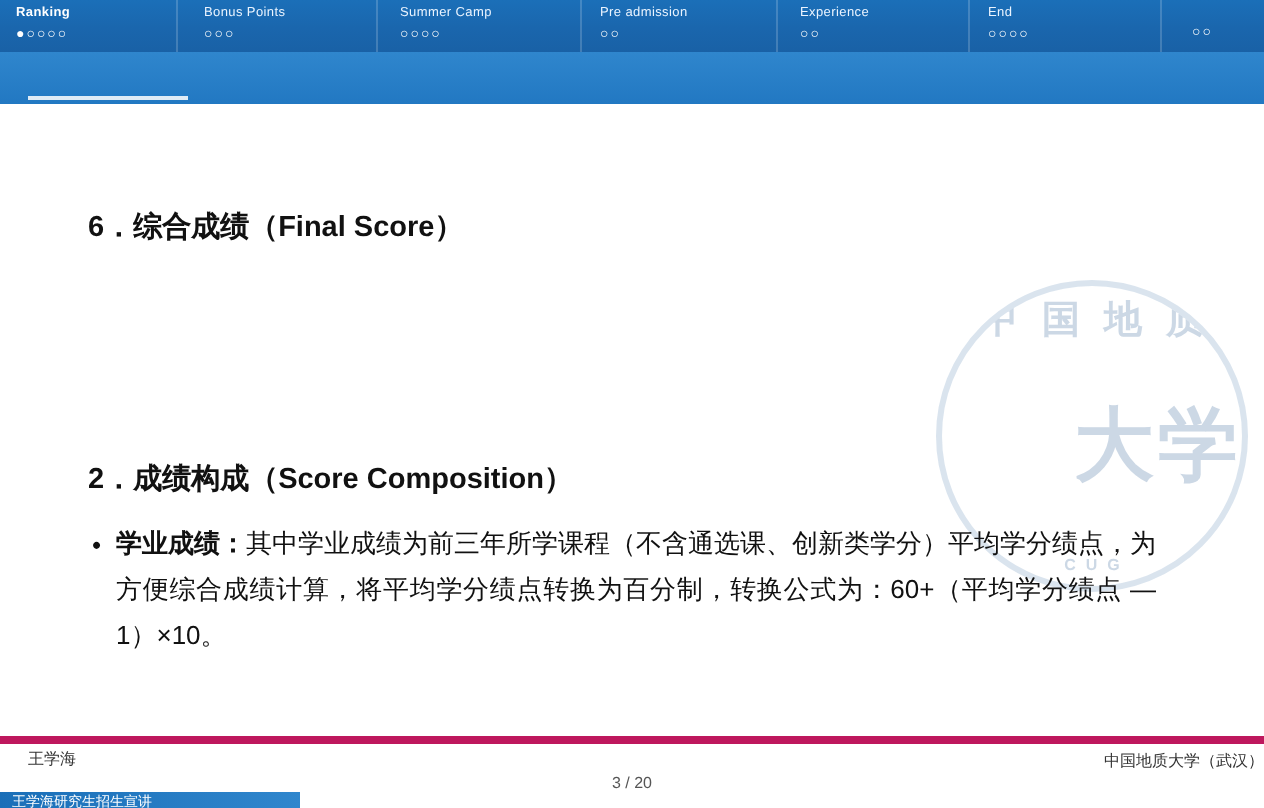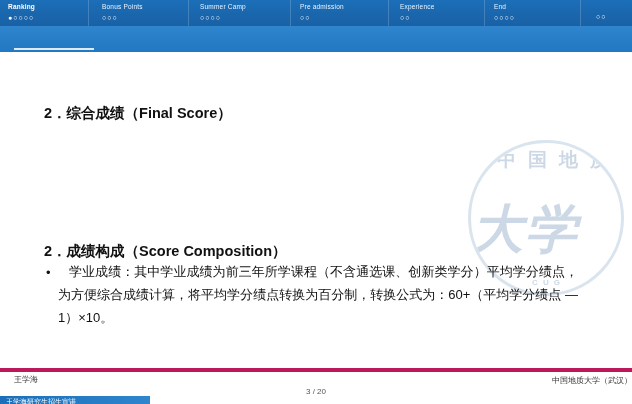--- a/index.html
+++ b/index.html
@@ -106,31 +106,30 @@
     border: 3px solid rgba(150,178,205,0.35);
     color: rgba(120,152,186,0.38);
     font-size: 19px;
     font-weight: bold;
     overflow: hidden;
     pointer-events: none;
   }
   .watermark .wtop {
     position: absolute;
     top: 4px; left: 0; right: 0;
-    text-align: right;
+    text-align: center;
     letter-spacing: 12px;
     text-indent: 12px;
   }
   .watermark .wmid {
     position: absolute;
     top: 52px; left: 0; right: 0;
-    text-align: left;
-    font-size: 52px;
+    text-align: right;
+    font-size: 40px;
     letter-spacing: 2px;
-    font-style: italic;
   }
   .watermark .wbot {
     position: absolute;
     bottom: 6px; left: 0; right: 0;
     text-align: center;
     font-size: 8px;
     letter-spacing: 5px;
     text-indent: 5px;
   }
 
@@ -153,41 +152,39 @@
     line-height: 19px;
   }
   .formula .eqnum {
     display: block;
   }
   .item-2 {
     left: 44px;
     top: 178px;
     font-size: 14.5px;
     font-weight: bold;
-    margin-top: 12px;
   }
   .bullet {
     position: absolute;
     left: 58px;
     top: 208px;
     width: 520px;
     font-size: 13px;
     line-height: 23px;
     color: #111111;
     text-align: justify;
   }
   .bullet .dot {
     position: absolute;
     left: -12px;
     top: 1px;
     font-size: 13px;
   }
   .bullet b {
-    font-weight: normal;
-    margin-left: 11px;
+    font-weight: bold;
   }
 
   
   .footer {
     position: absolute;
     left: 0;
     top: 368px;
     width: 632px;
     height: 36px;
     background: #ffffff;
@@ -286,21 +283,21 @@
   </div>
 
   <div class="content">
 
     <div class="watermark">
       <span class="wtop">中国地质</span>
       <span class="wmid">大学</span>
       <span class="wbot">CUG</span>
     </div>
 
-    <div class="item item-1">2．综合成绩（Final Score）</div>
+    <div class="item item-1">6．综合成绩（Final Score）</div>
 
 
     <div class="item item-2">2．成绩构成（Score Composition）</div>
 
     <div class="bullet">
       <span class="dot">•</span>
       <b>学业成绩：</b><span>其中学业成绩为前三年所学课程（不含通选课、创新类学分）平均学分绩点，为方便综合成绩计算，将平均学分绩点转换为百分制，转换公式为：60+（平均学分绩点 —1）×10。</span>
     </div>
 
   </div>

